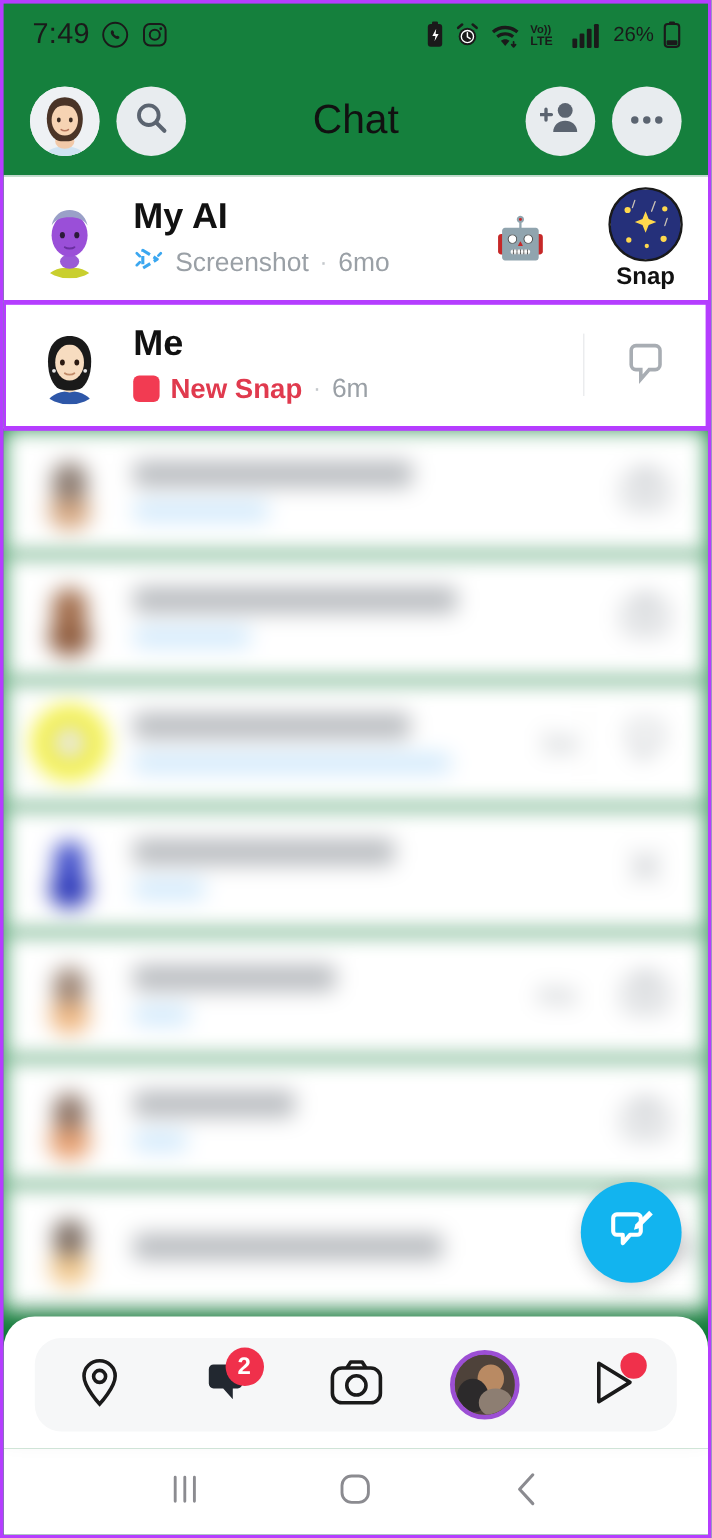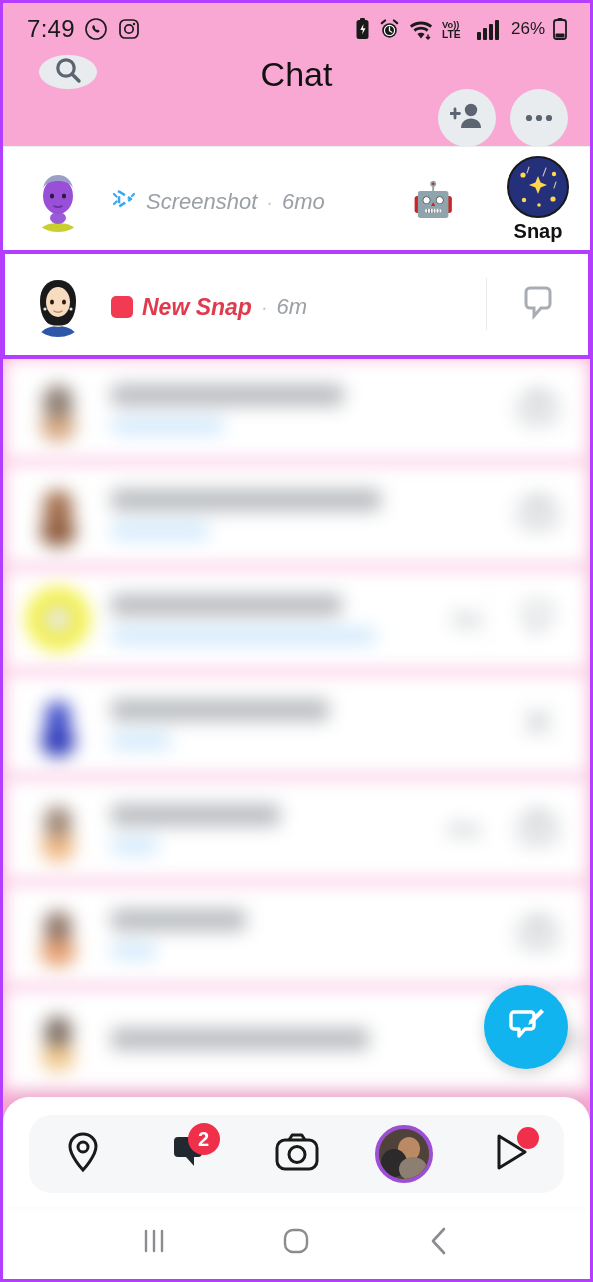--- a/index.html
+++ b/index.html
@@ -5,46 +5,45 @@
   * { box-sizing: border-box; margin: 0; padding: 0; }
   html, body {
     width: 593px; height: 1282px;
     background: #ffffff;
     font-family: "Liberation Sans", sans-serif;
     overflow: hidden;
   }
   #phone {
     position: relative;
     width: 593px; height: 1282px;
-    background: #f9a8d4;
+    background: #15803d;
     border: 3px solid #b53dff;
     overflow: hidden;
   }
 
   
   .statusbar {
     height: 52px;
     display: flex; align-items: center;
     padding: 0 22px 0 24px;
     font-size: 23px; color: #1a1a1a;
   }
   .sb-left { display: flex; align-items: center; gap: 9px; }
   .sb-time { font-size: 24px; letter-spacing: .3px; }
   .sb-right { margin-left: auto; display: flex; align-items: center; gap: 7px; }
   .sb-pct { font-size: 17px; margin-left: 2px; }
   .ic { display: inline-block; line-height: 0; }
 
   
   .header {
     height: 92px;
-    display: flex; align-items: flex-start;
+    display: flex; align-items: center;
     padding: 0 22px;
     border-bottom: 1px solid #eceef0;
     position: relative;
-    flex-direction: column;
   }
   .hdr-avatar {
     width: 58px; height: 58px; border-radius: 50%;
     background: #eef1f4; overflow: hidden;
     display: flex; align-items: flex-end; justify-content: center;
   }
   .circle-btn {
     width: 58px; height: 58px; border-radius: 50%;
     background: #e8ecef;
     display: flex; align-items: center; justify-content: center;
@@ -64,21 +63,21 @@
     border-bottom: 1px solid #eef0f2;
     position: relative; background: #fff;
   }
   .row-avatar {
     width: 66px; height: 66px; border-radius: 50%;
     flex: 0 0 66px; overflow: hidden;
     display: flex; align-items: flex-end; justify-content: center;
   }
   .row-body { margin-left: 20px; flex: 1 1 auto; min-width: 0; }
   .row-name { font-size: 30px; font-weight: 700; color: #111; line-height: 1.15; }
-  .row-sub { display: flex; align-items: center; gap: 9px; margin-top: 6px; font-size: 22px; color: #9aa0a6; font-style: italic; }
+  .row-sub { display: flex; align-items: center; gap: 9px; margin-top: 6px; font-size: 22px; color: #9aa0a6; }
   .sub-strong { font-weight: 700; color: #e03a4e; font-size: 23px; text-align: center; }
   .dot-sep { color: #c4c8cc; font-size: 20px; }
   .row-right {
     flex: 0 0 auto; width: 104px;
     display: flex; align-items: center; justify-content: center;
     align-self: stretch; position: relative;
   }
   .row-right.divided::before {
     content: ""; position: absolute; left: 0; top: 26px; bottom: 26px;
     width: 1px; background: #e6e8ea;
@@ -273,20 +272,21 @@
           <path d="M33 57c11 0 18 4 19 9H14c1-5 8-9 19-9z" fill="#c9cf2e"></path>
           <ellipse cx="33" cy="52" rx="8" ry="6" fill="#9a5bd6"></ellipse>
           <ellipse cx="33" cy="30" rx="15" ry="18" fill="#9a4fd8"></ellipse>
           <path d="M18 22c2-9 8-13 15-13s13 4 15 13c-3-5-8-7-15-7s-12 2-15 7z" fill="#9aa0c8"></path>
           <ellipse cx="27" cy="30" rx="2.1" ry="2.6" fill="#2b1a3a"></ellipse>
           <ellipse cx="39" cy="30" rx="2.1" ry="2.6" fill="#2b1a3a"></ellipse>
           <path d="M29 40c2 1.5 6 1.5 8 0" stroke="#6a2fa0" stroke-width="1.6" fill="none" stroke-linecap="round"></path>
         </svg>
       </div>
       <div class="row-body">
+        <div class="row-name">My AI</div>
         <div class="row-sub">
           <span>
             <svg width="26" height="24" viewBox="0 0 26 24">
               <path d="M8 4.5l12 7.5-12 7.5z" fill="none" stroke="#3ba7f0" stroke-width="2.6" stroke-linejoin="round" stroke-dasharray="7 3.5"></path>
               <path d="M3 7l2.5 2.5M3 17l2.5-2.5M23 7l-2 2" stroke="#3ba7f0" stroke-width="2.2" stroke-linecap="round"></path>
             </svg>
           </span>
           <span>Screenshot</span>
           <span class="dot-sep">·</span>
           <span>6mo</span>
@@ -323,20 +323,21 @@
           <ellipse cx="33" cy="31" rx="12" ry="15" fill="#f7dcc0"></ellipse>
           <path d="M20 21c3-7 8-10 13-10s10 3 13 10c-4-4-8-5-13-5s-9 1-13 5z" fill="#1a1a1a"></path>
           <ellipse cx="27" cy="31" rx="2" ry="2.5" fill="#2b1a12"></ellipse>
           <ellipse cx="39" cy="31" rx="2" ry="2.5" fill="#2b1a12"></ellipse>
           <path d="M29 40c2 1.6 6 1.6 8 0" stroke="#c08a68" stroke-width="1.5" fill="none" stroke-linecap="round"></path>
           <circle cx="20" cy="38" r="1.6" fill="#e8e8e8"></circle>
           <circle cx="46" cy="38" r="1.6" fill="#e8e8e8"></circle>
         </svg>
       </div>
       <div class="row-body">
+        <div class="row-name">Me</div>
         <div class="row-sub">
           <span class="new-snap-sq"></span>
           <span class="sub-strong">New Snap</span>
           <span class="dot-sep">·</span>
           <span>6m</span>
         </div>
       </div>
       <div class="row-right divided">
         <span>
           <svg width="40" height="40" viewBox="0 0 40 40">

